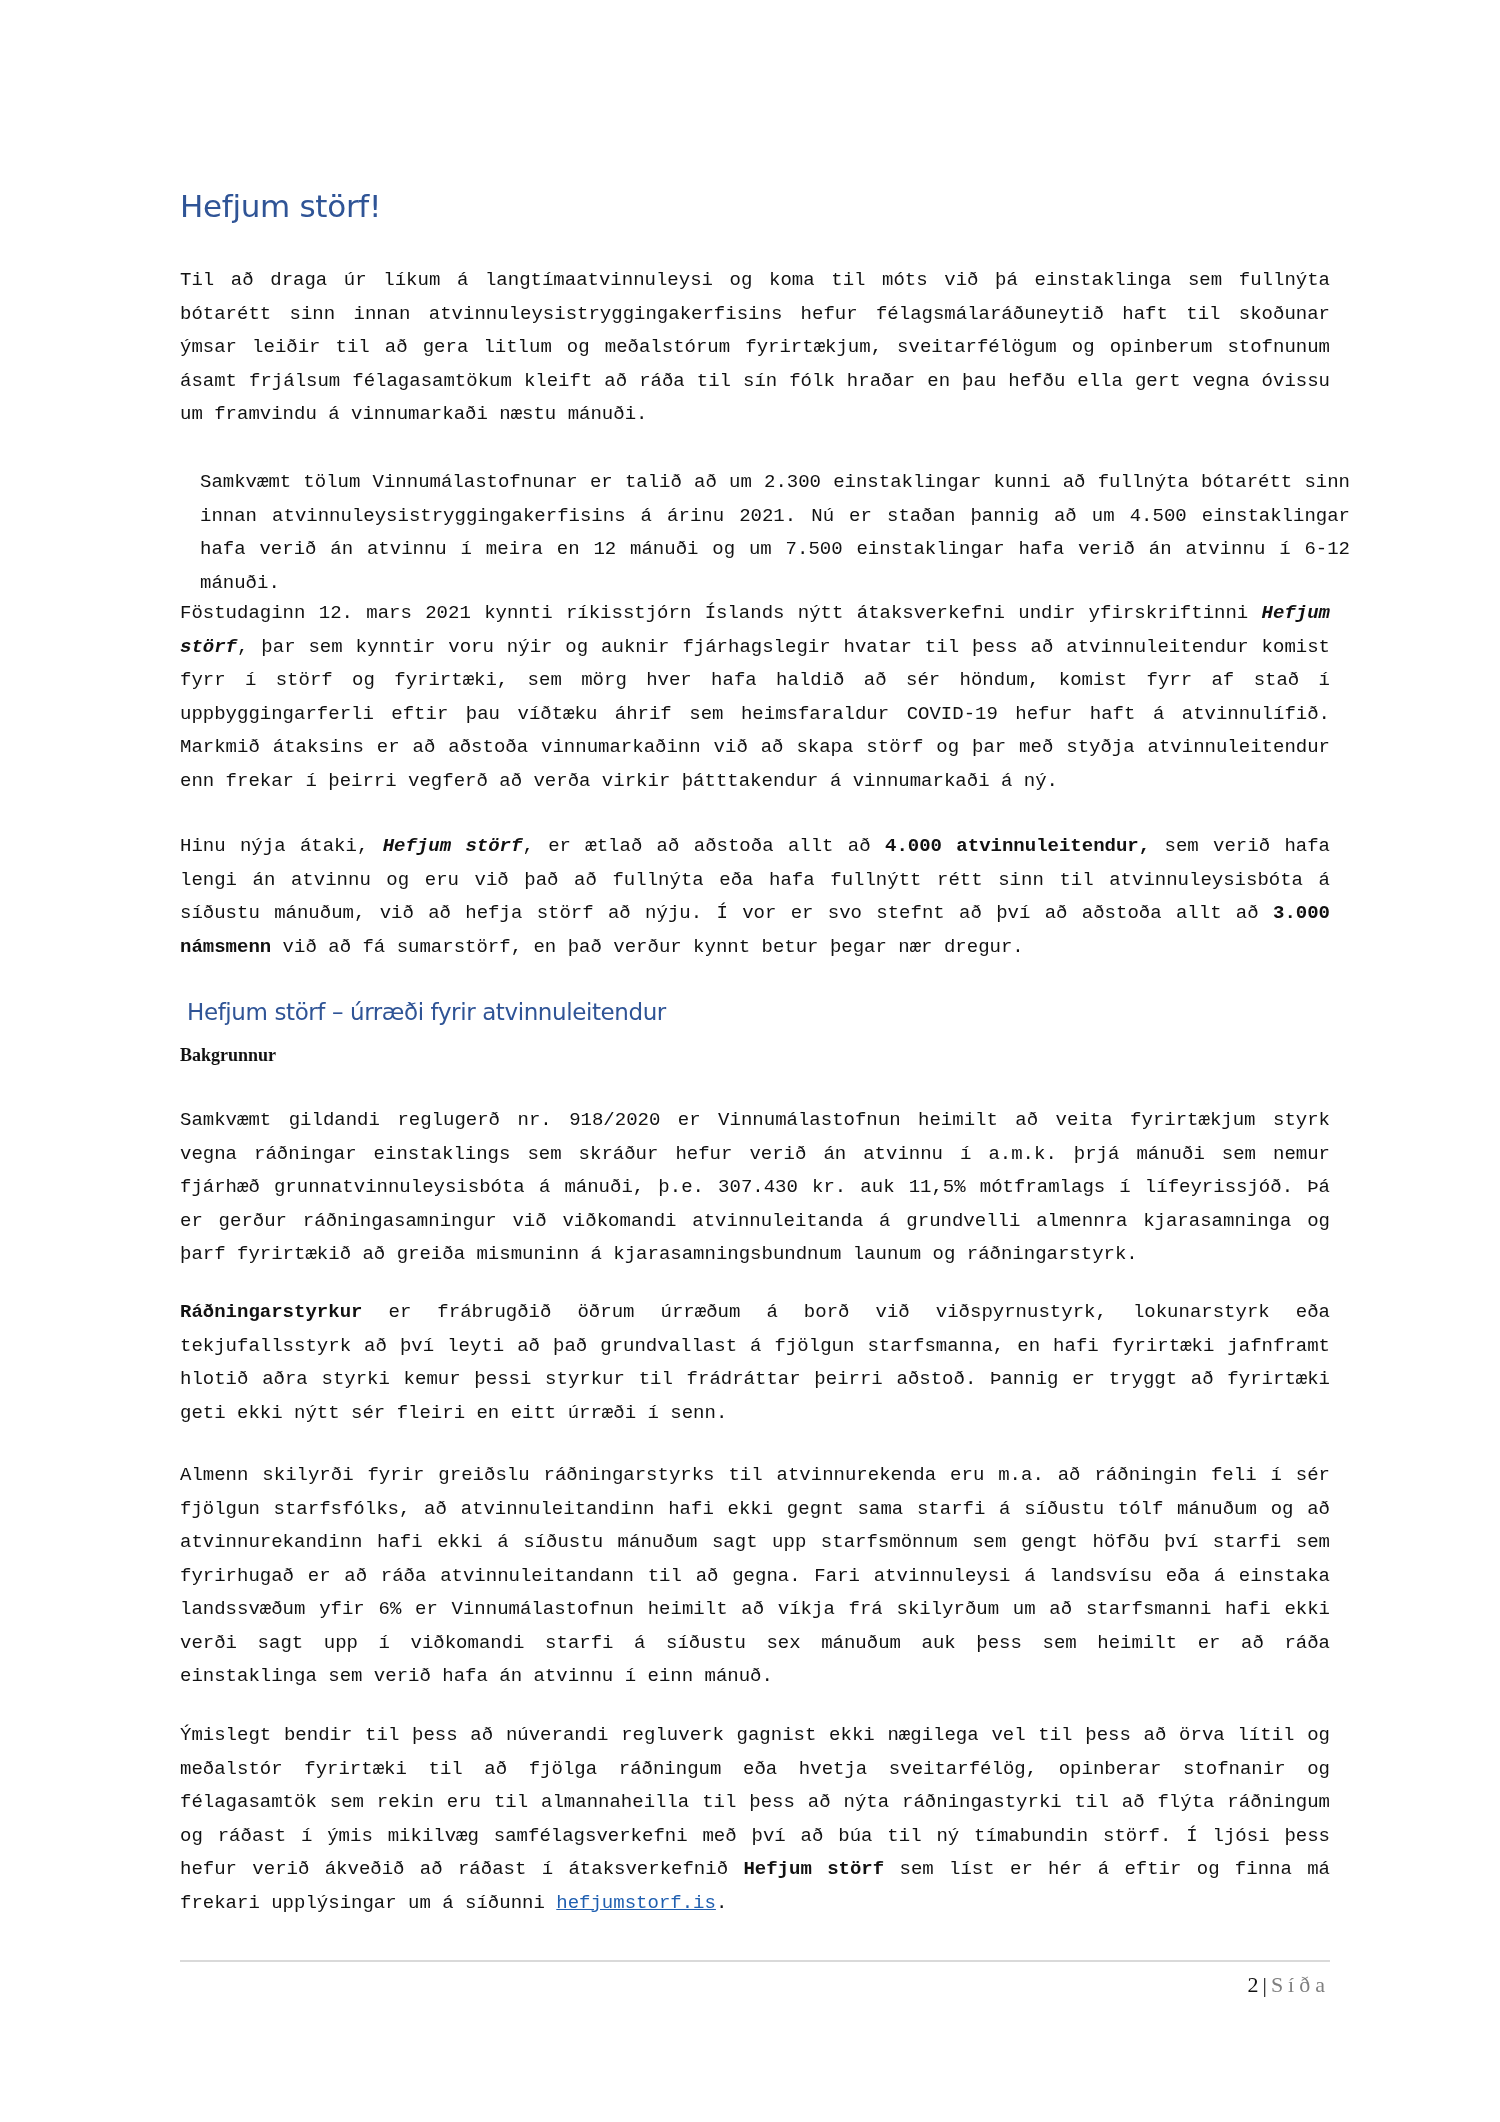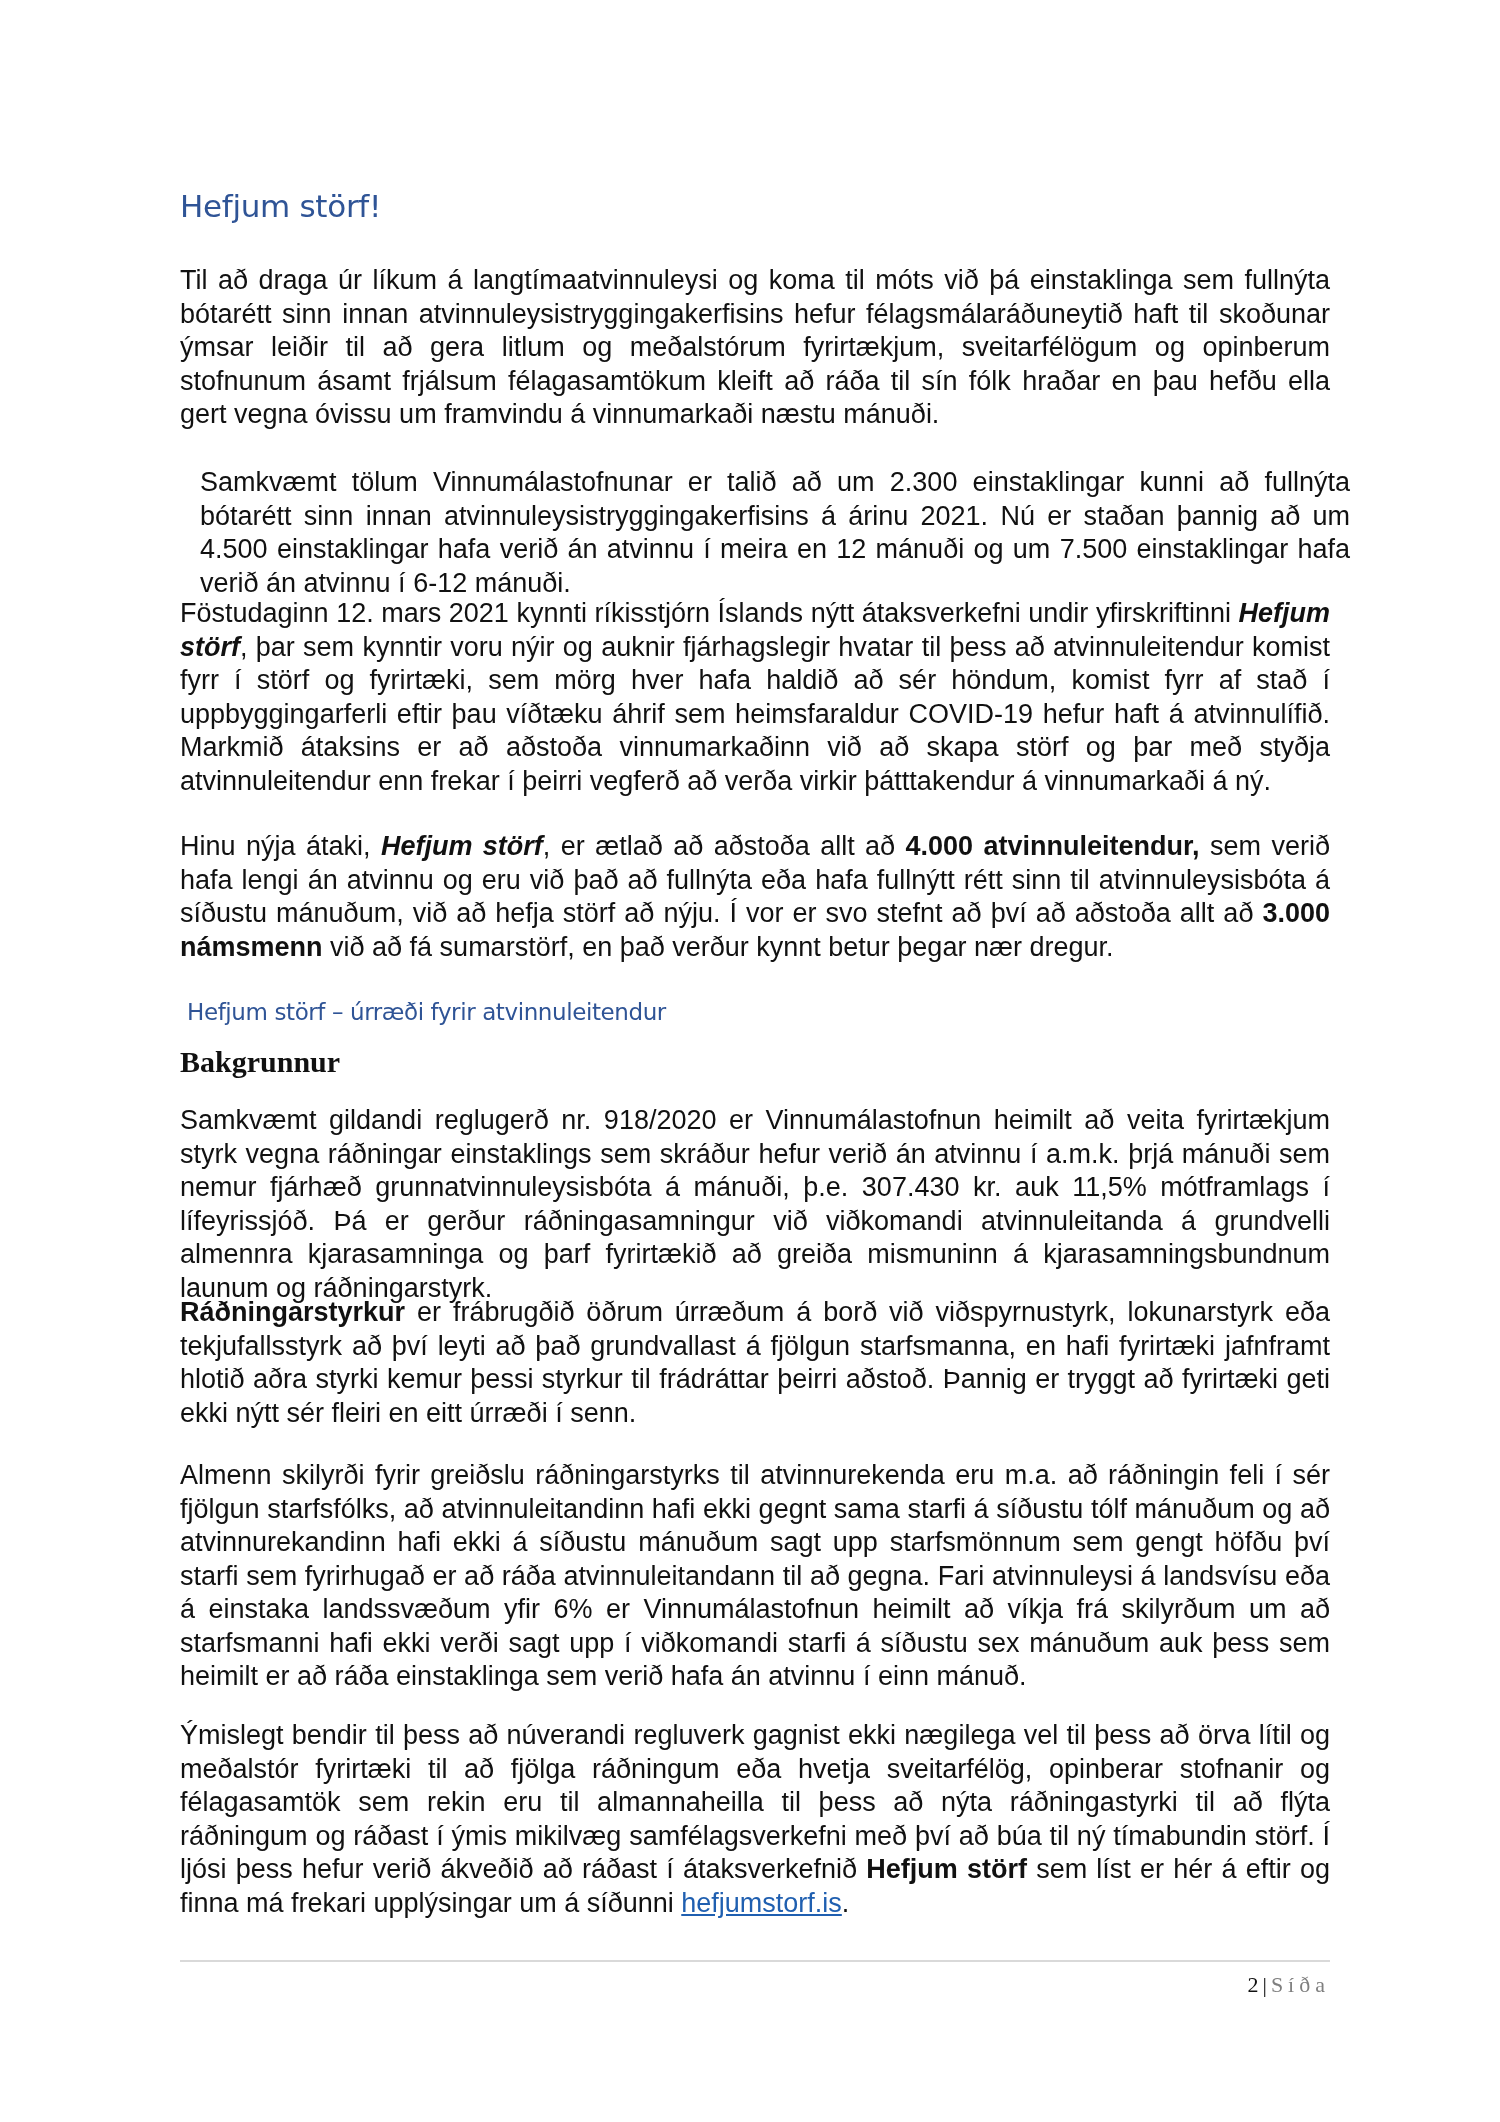--- a/index.html
+++ b/index.html
@@ -28,22 +28,22 @@
       font-size: 31px;
       color: #2f5496;
       margin: 0;
       letter-spacing: -0.3px;
       text-align: right;
     }
     .p {
       position: absolute;
       left: 0;
       width: 1150px;
-      font-family: Liberation Sans, sans-serif;
-      font-size: 27px;
+      font-family: Liberation Mono, monospace;
+      font-size: 19px;
       line-height: 33.5px;
       color: #111111;
       text-align: justify;
       margin: 0;
     }
     .h2 {
       position: absolute;
       left: 0;
       top: 992px;
       font-family: "DejaVu Sans", sans-serif;
@@ -52,21 +52,21 @@
       color: #2f5496;
       margin: 7px;
       letter-spacing: -0.4px;
     }
     .h3 {
       position: absolute;
       left: 0;
       top: 1045px;
       font-family: "Liberation Serif", serif;
       font-weight: bold;
-      font-size: 30px;
+      font-size: 18px;
       color: #111111;
       margin: 0;
     }
     b { font-weight: bold; }
     .bi { font-weight: bold; font-style: italic; }
     a.link {
       color: #1f5fb0;
       text-decoration: underline;
     }
     .footer-rule {

